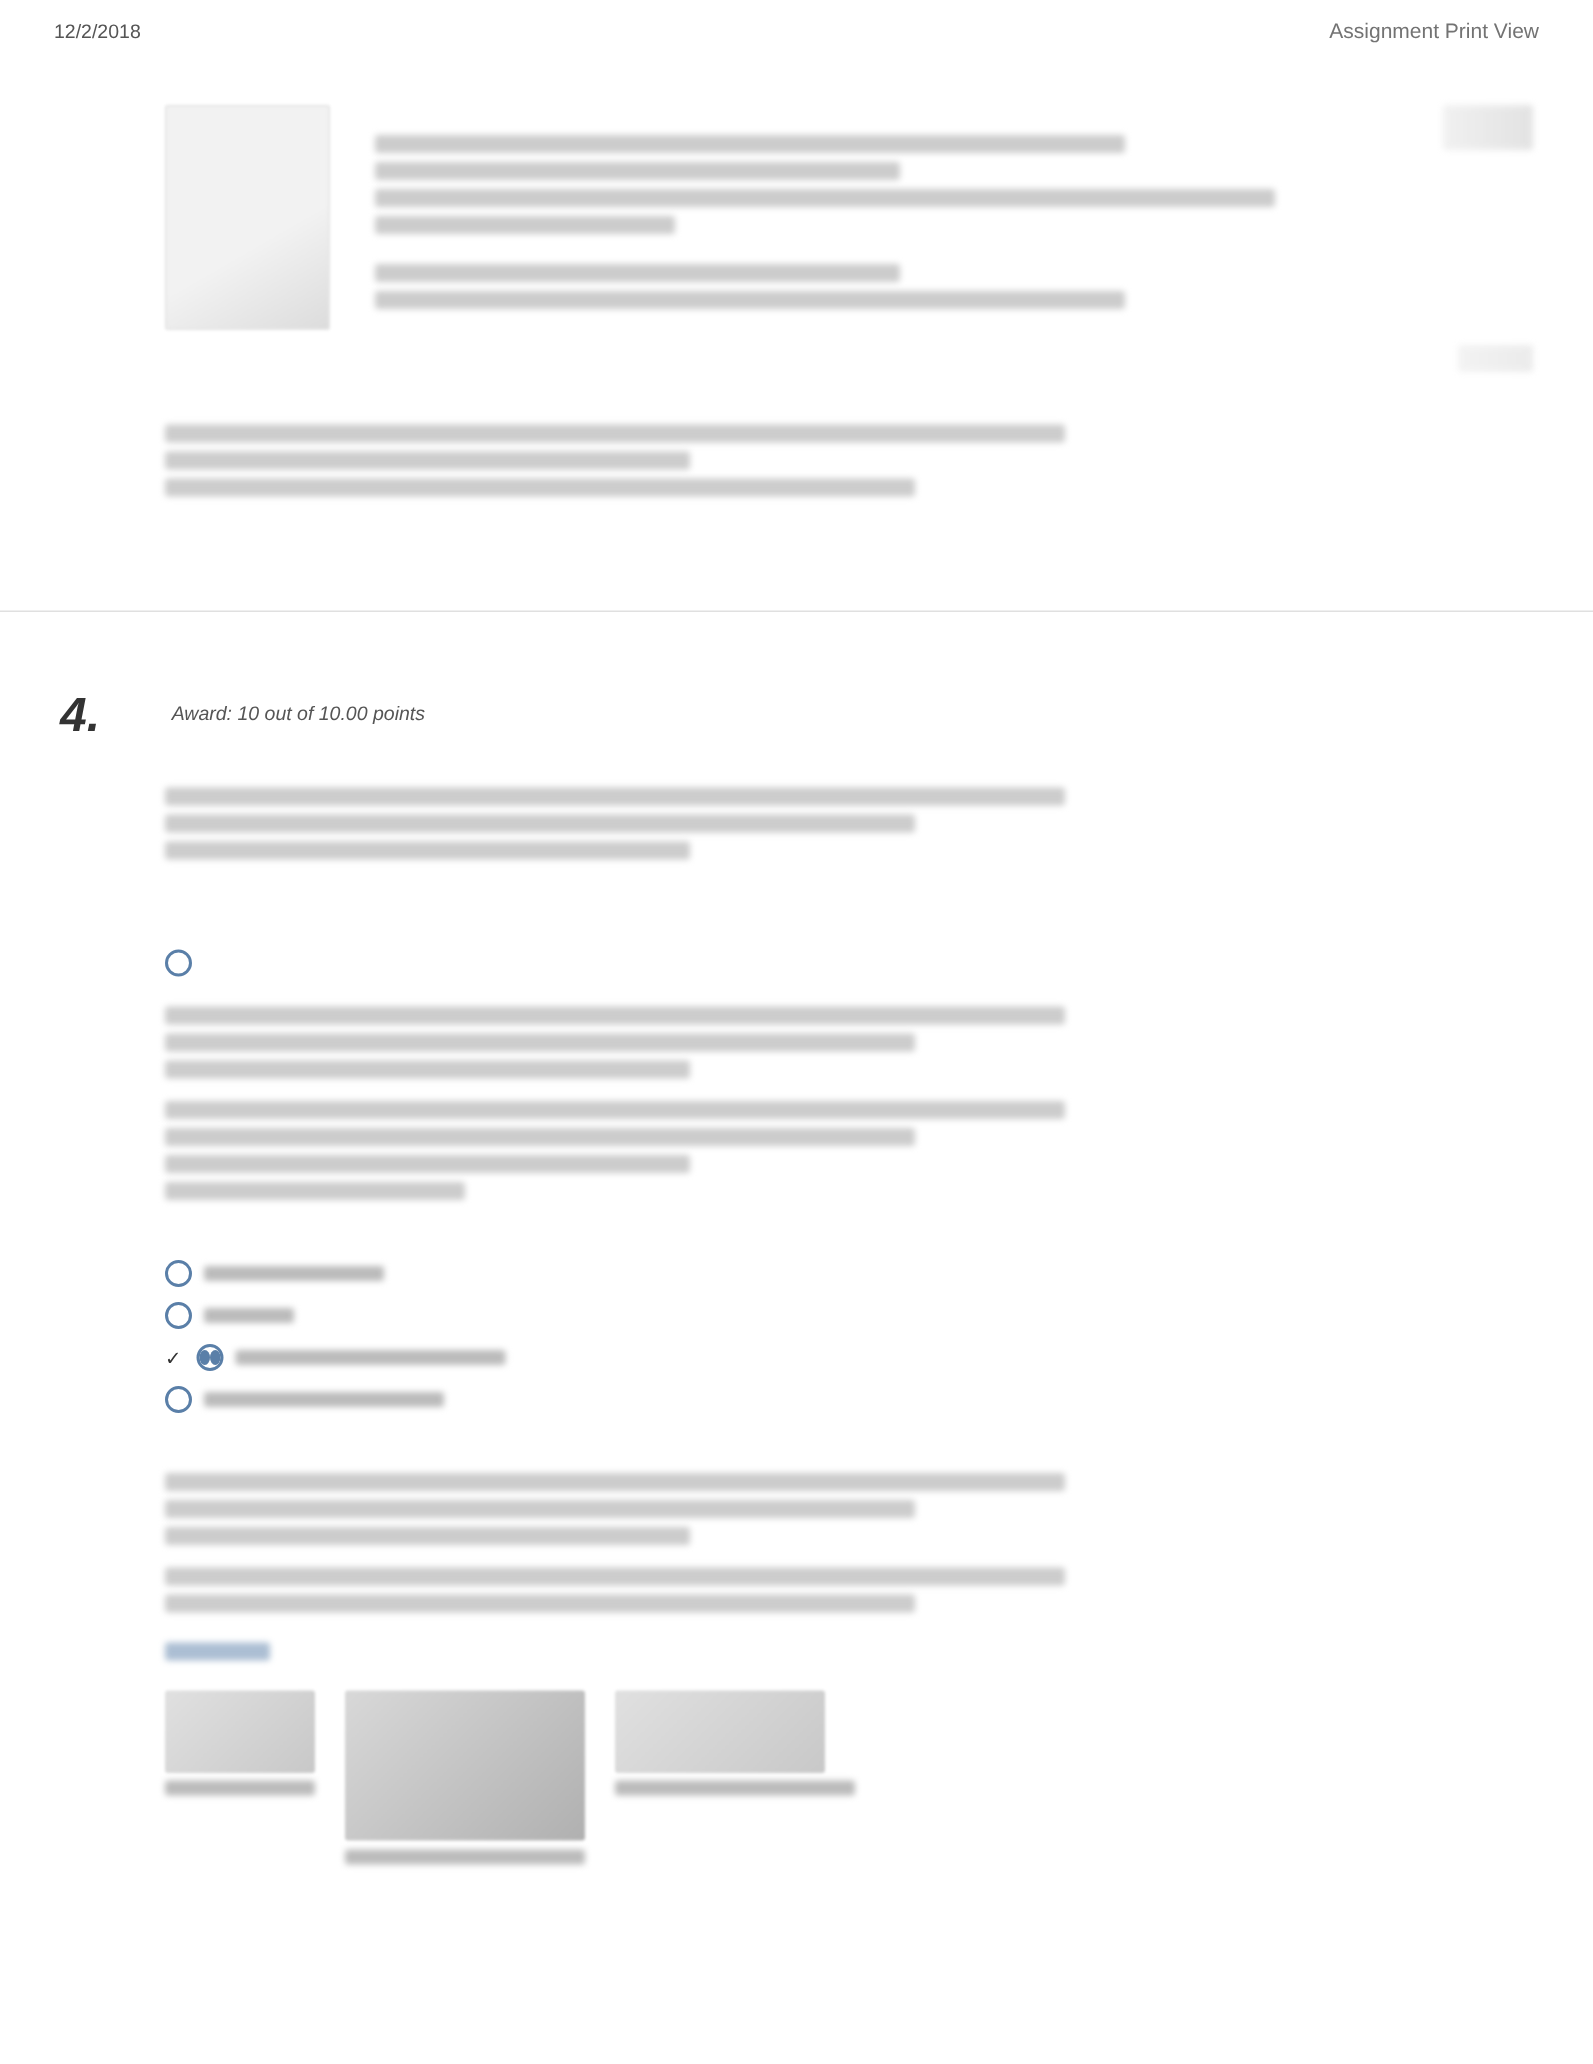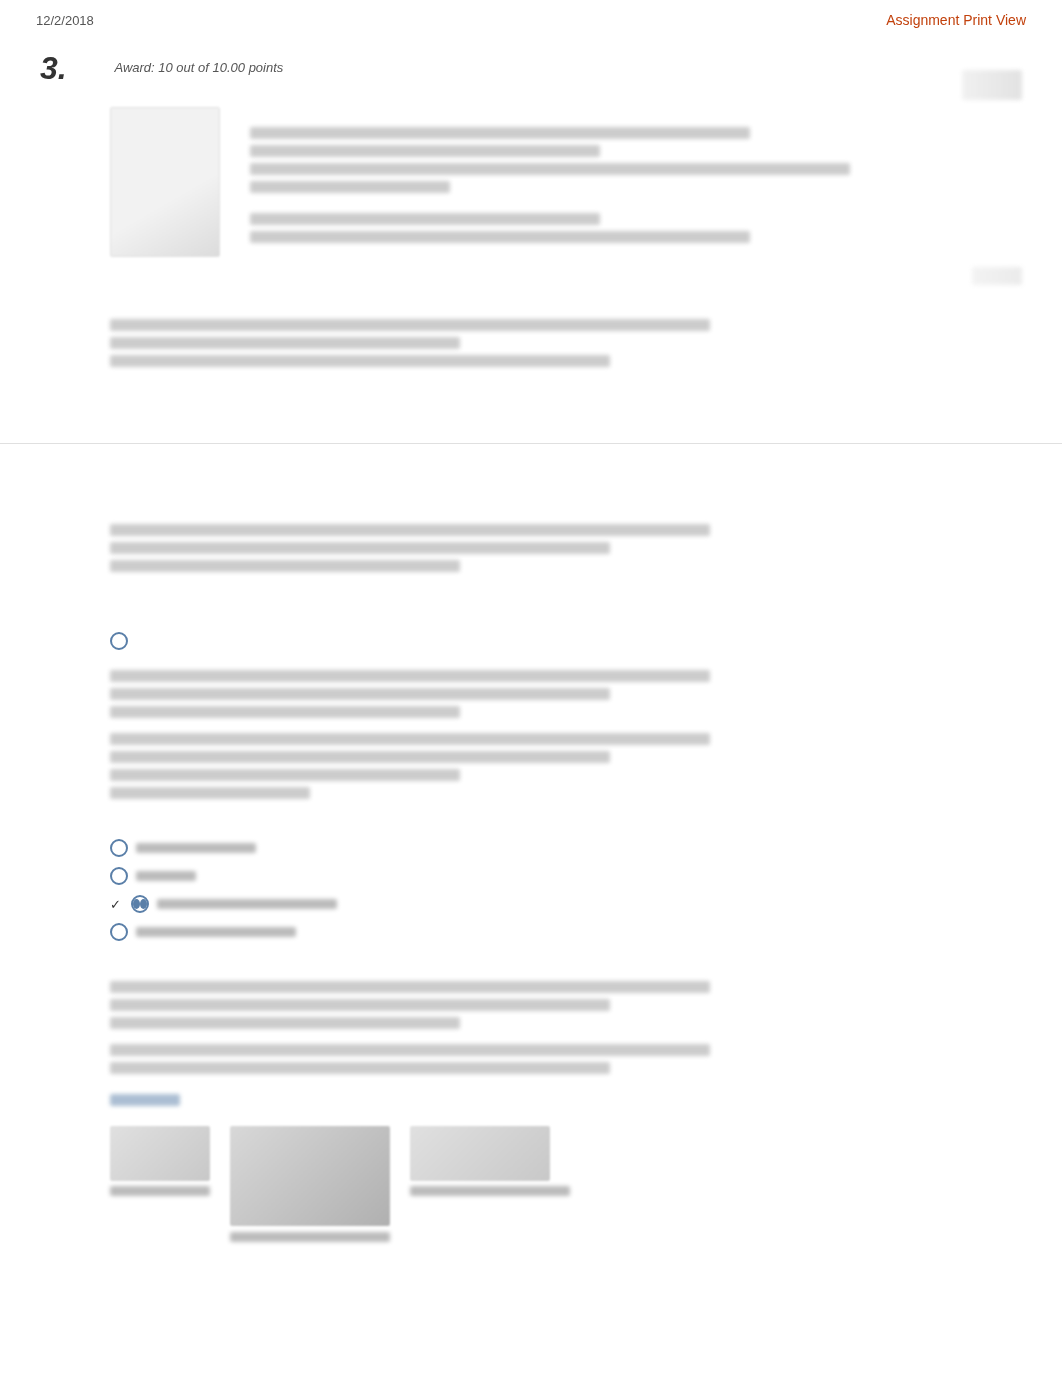--- a/index.html
+++ b/index.html
@@ -21,21 +21,21 @@
       display: flex;
       justify-content: space-between;
       align-items: center;
       padding: 12px 36px;
       font-size: 13px;
       color: #555;
     }
 
     .page-title {
       font-size: 14px;
-      color: #c2410c;
+      color: #737373;
     }
 
     .question-block {
       padding: 20px 40px 40px 40px;
     }
 
     .question-number {
       font-size: 32px;
       font-style: italic;
       font-weight: bold;
@@ -191,24 +191,20 @@
 <body>
 
 <div class="page-header">
   <span>12/2/2018</span>
   <span class="page-title">Assignment Print View</span>
 </div>
 
 <div class="watermark-top-right"></div>
 
 <div class="question-block section-q3">
-  <div>
-    <span class="question-number">3.</span>
-    <span class="question-award">Award: 10 out of 10.00 points</span>
-  </div>
 
   <div class="question-content">
 
     <div style="display:flex; gap: 30px; margin-top: 20px; align-items: flex-start;">
       <div style="width:110px; height:150px; background: linear-gradient(150deg, #f2f2f2 60%, #dcdcdc); border:1px solid #e0e0e0; border-radius:2px; filter:blur(1px); flex-shrink:0;"></div>
       <div style="flex:1;">
         <div class="blurred-text long" style="margin-top:20px;"></div>
         <div class="blurred-text medium"></div>
         <div class="blurred-text xlong"></div>
         <div class="blurred-text short"></div>
@@ -225,20 +221,24 @@
       <div class="blurred-text xlong"></div>
       <div class="blurred-text medium"></div>
       <div class="blurred-text long"></div>
     </div>
   </div>
 </div>
 
 <hr class="divider-line">
 
 <div class="question-block section-q4">
+  <div>
+    <span class="question-number">4.</span>
+    <span class="question-award">Award: 10 out of 10.00 points</span>
+  </div>
 
   <div class="question-content">
 
     <div style="margin-top:30px;">
       <div class="blurred-text xlong"></div>
       <div class="blurred-text long"></div>
       <div class="blurred-text medium"></div>
     </div>
 
     <div class="radio-option question-4-top-radio">

